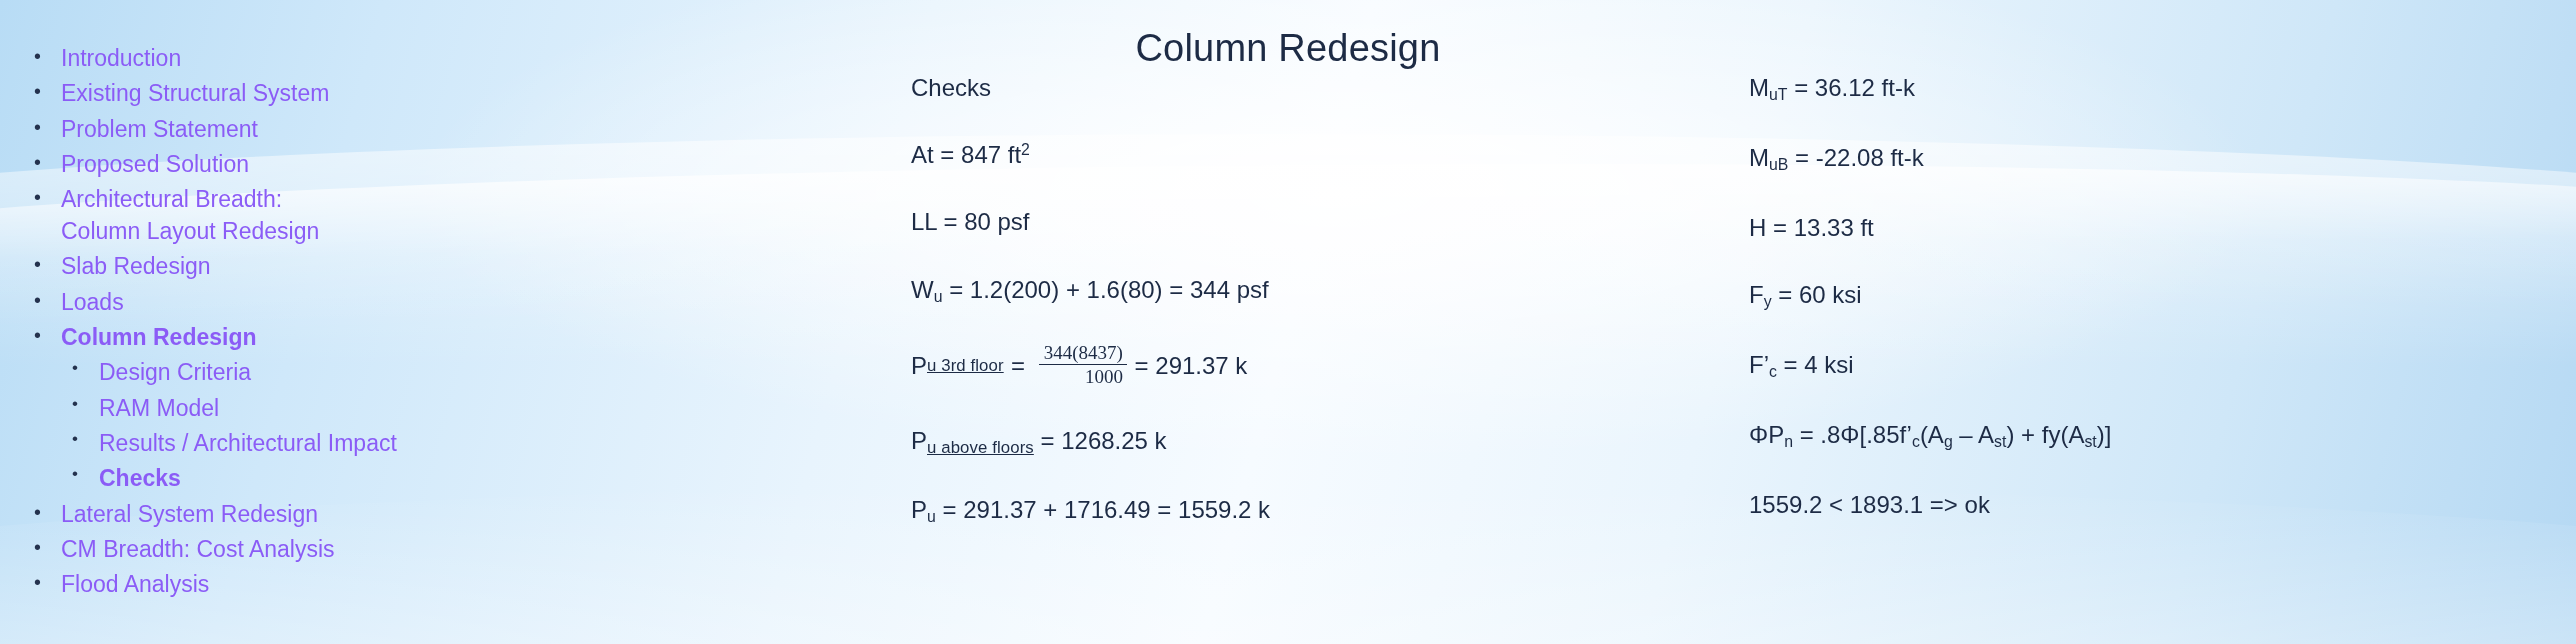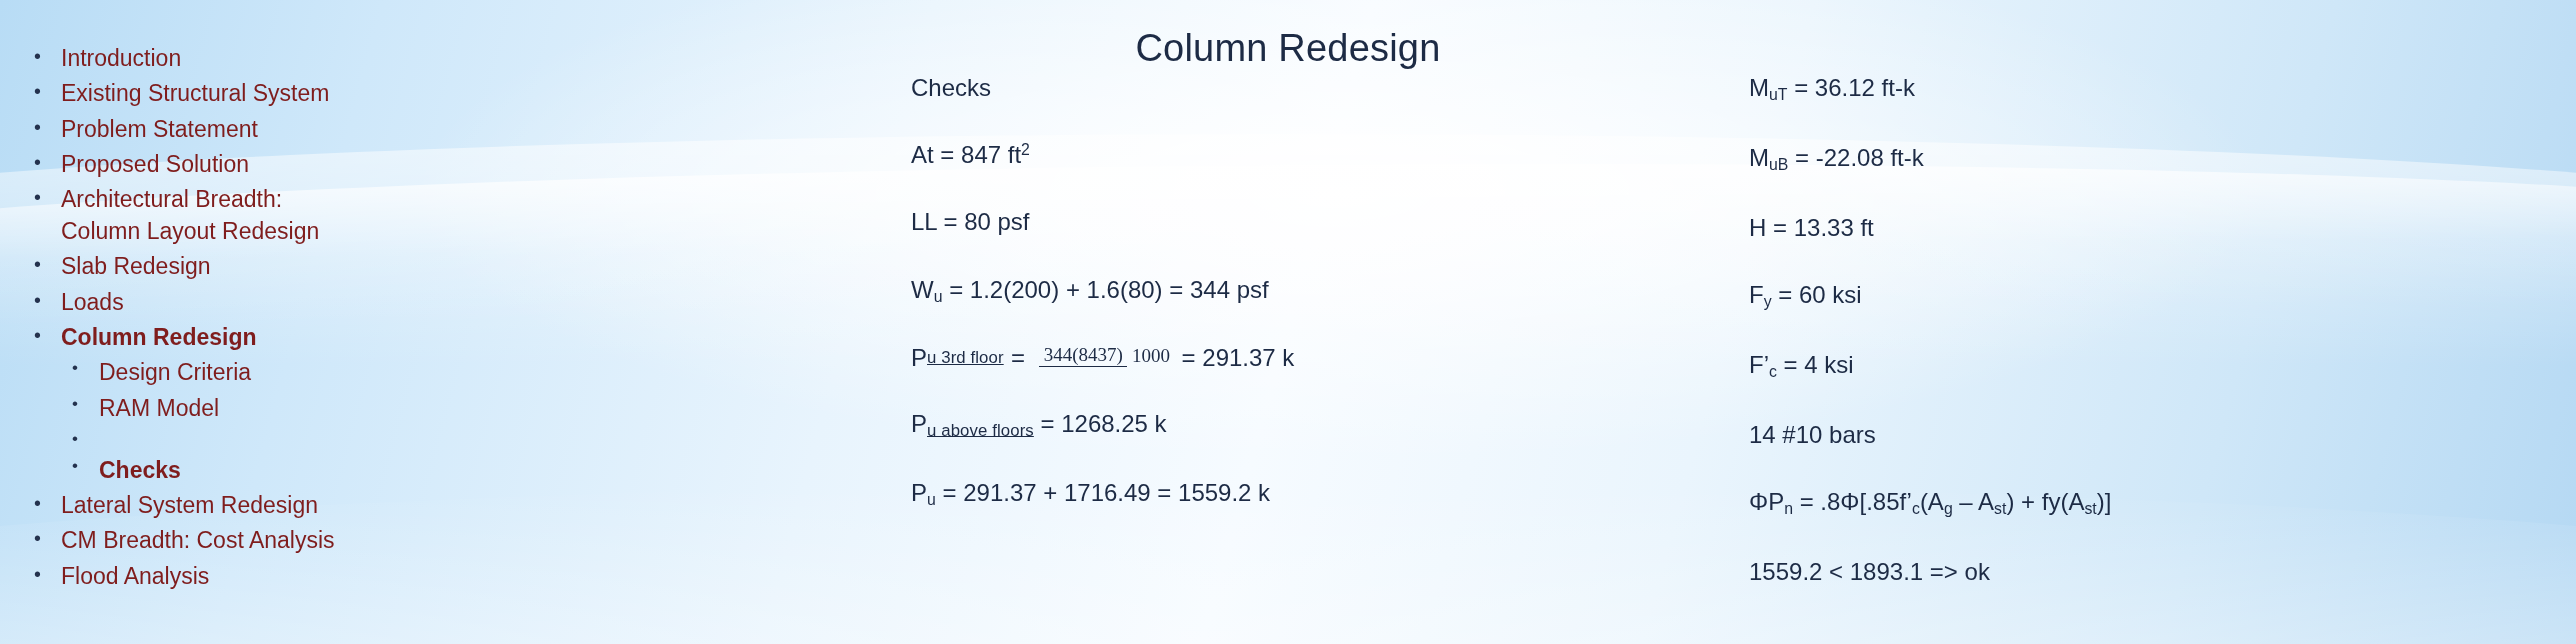--- a/index.html
+++ b/index.html
@@ -43,21 +43,21 @@
     color:#1d2b45;
   }
 
   
   .outline { position:absolute; left:34px; top:43px; width:501px; }
   .ol-item { display:flex; align-items:flex-start; line-height:1.0; margin-bottom:3.6px; }
   .ol-item .bullet {
     flex:0 0 auto; width:27px; text-align:left;
     font-size:19.7px; color:#24324e; line-height:1.35;
   }
-  .ol-item .txt { font-size:23px; line-height:1.38; color:#7f1d1d; white-space:pre-wrap; }
+  .ol-item .txt { font-size:23px; line-height:1.38; color:#8b5cf6; white-space:pre-wrap; }
   .ol-item.l1 { padding-left:0; }
   .ol-item.l2 { padding-left:38px; }
   .ol-item.l2 .bullet { width:27px; font-size:17px; }
   .ol-item.l2 .txt { font-size:23px; }
   .ol-item.bold .txt { font-weight:bold; }
   .ol-item.cont { padding-left:27px; margin-top:-3.6px; }
 
   
   .col { position:absolute; top:72px; }
   .col-mid { left:911px; width:769px; }
@@ -66,21 +66,21 @@
   .line { font-size:24px; line-height:1.3; color:#1d2b45; white-space:nowrap; }
   .block { margin-bottom:36px; }
   .block .line + .line { margin-top:3.6px; }
 
   sub { font-size:0.66em; vertical-align:-0.28em; }
   sup { font-size:0.66em; vertical-align:0.48em; }
   .sublabel { font-size:0.70em; vertical-align:-0.22em; letter-spacing:0.1px;text-decoration:underline; }
 
   
   .frac {
-    display:inline-flex; flex-direction:row; align-items:flex-start;
+    display:inline-flex; flex-direction:column; align-items:flex-end;
     vertical-align:middle; margin:0 7.2px; position:relative; top:-1.8px;
   }
   .frac .num, .frac .den {
     font-family:"Liberation Serif", serif;
     font-size:19px; line-height:1.12; padding:0 4.5px;
   }
   .frac .num { border-bottom:1.4px solid #1d2b45; padding-bottom:0.9px; }
   .frac .den { padding-top:0.9px; }
   .eqline { display:flex; align-items:center; font-size:24px; color:#1d2b45; white-space:nowrap; }
 </style>
@@ -134,20 +134,21 @@
       <div class="ol-item l2">
         <span class="bullet">•</span>
         <span class="txt">Design Criteria</span>
       </div>
       <div class="ol-item l2">
         <span class="bullet">•</span>
         <span class="txt">RAM Model</span>
       </div>
       <div class="ol-item l2">
         <span class="bullet">•</span>
+        <span class="txt">Results / Architectural Impact</span>
       </div>
       <div class="ol-item l2 bold">
         <span class="bullet">•</span>
         <span class="txt">Checks</span>
       </div>
       <div class="ol-item l1">
         <span class="bullet">•</span>
         <span class="txt">Lateral System Redesign</span>
       </div>
       <div class="ol-item l1">
@@ -233,23 +234,20 @@
         <span>F</span><sub>y</sub><span> = 60 ksi</span>
       </div>
     </div>
 
     <div class="block">
       <div class="line">
         <span>F’</span><sub>c</sub><span> = 4 ksi</span>
       </div>
     </div>
 
-    <div class="block">
-      <div class="line">14 #10 bars</div>
-    </div>
 
     <div class="block">
       <div class="line" id="capacity-eq"><span>ΦP</span><sub>n</sub><span> = .8Φ[.85f’</span><sub>c</sub><span>(A</span><sub>g</sub><span> – A</span><sub>st</sub><span>) + fy(A</span><sub>st</sub><span>)]</span></div>
     </div>
 
 
     <div class="block">
       <div class="line">1559.2 &lt; 1893.1 =&gt; ok</div>
     </div>
 

